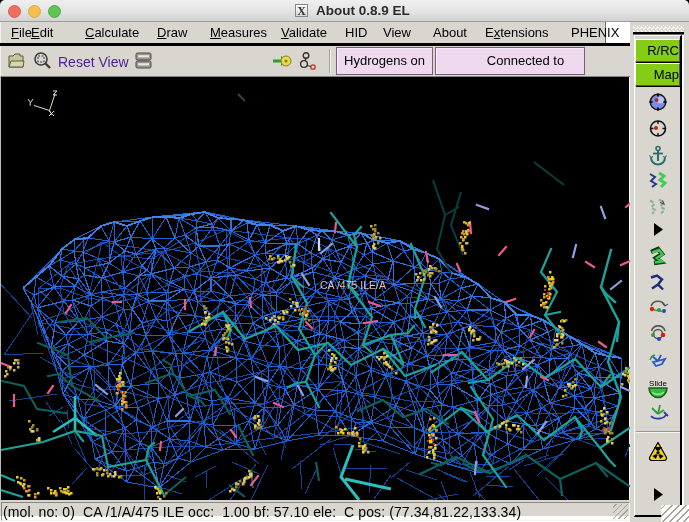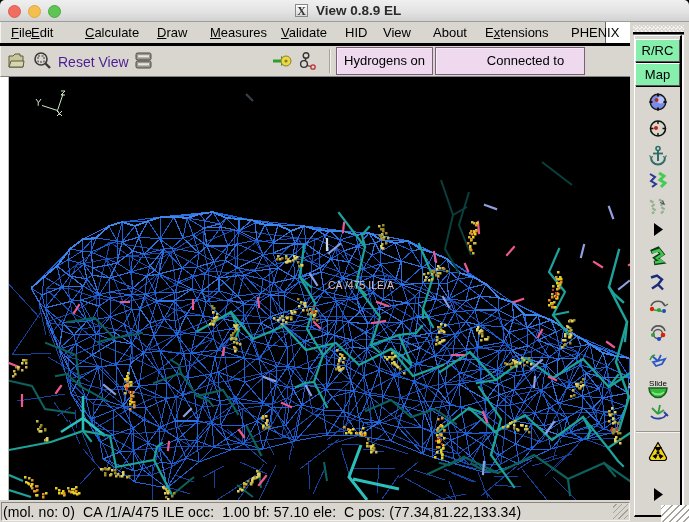--- a/index.html
+++ b/index.html
@@ -29,49 +29,49 @@
 
 #toolbar { position:absolute; left:0; top:46px; width:630px; height:31px;
   background:#d9d6cf; border-left:1px solid #f2f1ee; border-bottom:1px solid #828282; }
 #toolbar .txt { position:absolute; font-size:14px; color:#4c1d95; top:8px; }
 .pinkbtn { position:absolute; top:1px; height:28px; background:#eed9ee;
   border:1px solid #7c5e7c; font-size:13px; color:#000; text-align:center; line-height:26px;
   box-shadow:inset 1px 1px 0 #f8ecf8; }
 #tsep { position:absolute; left:328px; top:3px; width:2px; height:24px;
   border-left:1px solid #a8a49c; border-right:1px solid #f0efeb; }
 
-#canvas { position:absolute; left:8px; top:77px; width:629px; height:423px; background:#000; border-left:1px solid #bdbab3; }
+#canvas { position:absolute; left:0; top:77px; width:629px; height:423px; background:#000; border-left:1px solid #bdbab3; }
 
 #sidebar { position:absolute; left:630px; top:22px; width:59px; height:500px;
   background:#d9d6cf; }
 #sidebar-inner { position:absolute; left:4px; top:13px; width:48px; height:482px;
   background:#d9d6cf; border-right:2px solid #000; border-bottom:2px solid #000;
   border-top:1px solid #fff; border-left:1px solid #fff; }
-.sbtn { position:absolute; left:5px; width:45px; height:23px; background:#86efac;
+.sbtn { position:absolute; left:5px; width:45px; height:23px; background:#84cc16;
   border-top:1px solid #fff; border-left:1px solid #fff;
   border-right:1px solid #555; border-bottom:1px solid #555;
-  font-size:13px; text-align:center; line-height:21px; color:#000;
+  font-size:13px; text-align:right; line-height:21px; color:#000;
   box-shadow:1px 1px 0 #000; }
 
-#statusbar { position:absolute; left:0; top:500px; width:630px; height:22px;
+#statusbar { position:absolute; left:0; top:500px; width:630px; height:16px;
   background:#d9d6cf; }
 #statusbox { position:absolute; left:1px; top:2px; width:629px; height:19px;
   border:1px solid; border-color:#8a8781 #f4f3f0 #f4f3f0 #8a8781; }
 #statusbar .stxt { position:absolute; left:1px; top:0.5px; font-size:14px; color:#000; letter-spacing:0.1px; }
 .grip { position:absolute; width:15px; height:15px;
   background:repeating-linear-gradient(135deg, transparent 0 2px, #a5a29a 2px 3px, transparent 3px 4px); }
 </style>
 </head>
 <body>
 <div id="win">
   <div style="position:absolute;left:0;top:0;width:6px;height:6px;background:#000"></div>
   <div style="position:absolute;right:0;top:0;width:6px;height:6px;background:#000"></div>
   <div id="titlebar">
     <div id="xicon">X</div>
-      <div id="title-text">View 0.8.9 EL</div>
+      <div id="title-text">About 0.8.9 EL</div>
     <div class="tl" id="tl-red"></div>
     <div class="tl" id="tl-yel"></div>
     <div class="tl" id="tl-grn"></div>
   </div>
 
   <div id="menubar">
     <span style="left:10px"><u>F</u>ile</span>
     <span style="left:30px"><u>E</u>dit</span>
     <span style="left:84px"><u>C</u>alculate</span>
     <span style="left:156px"><u>D</u>raw</span>

